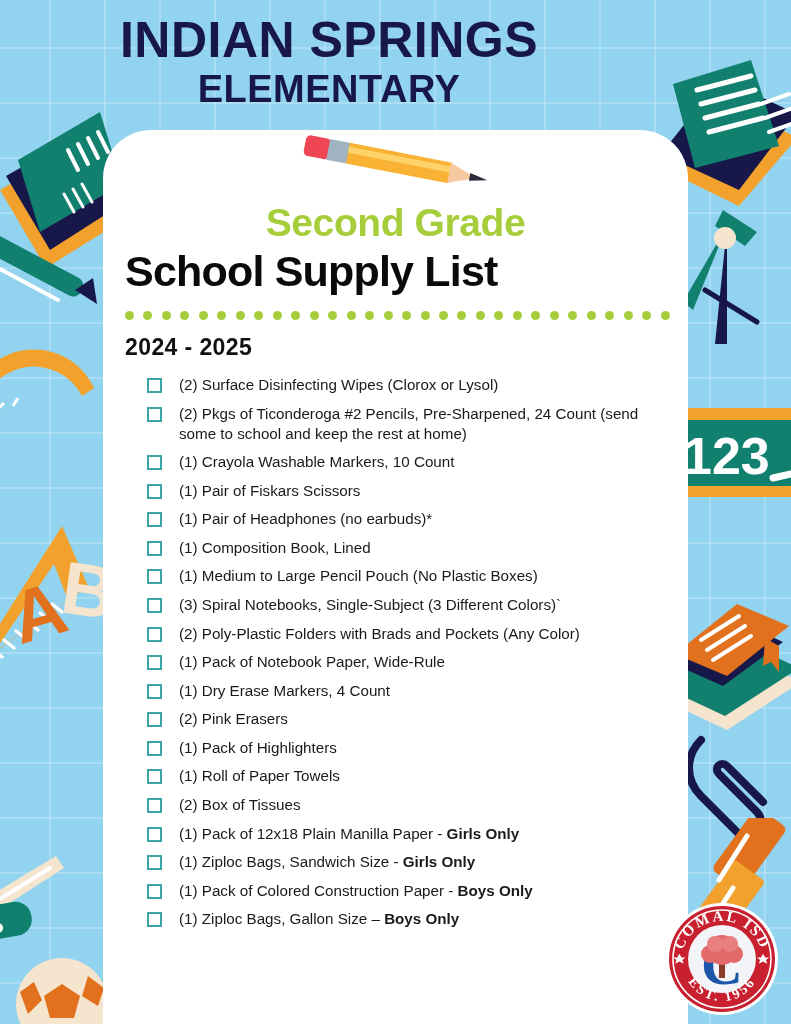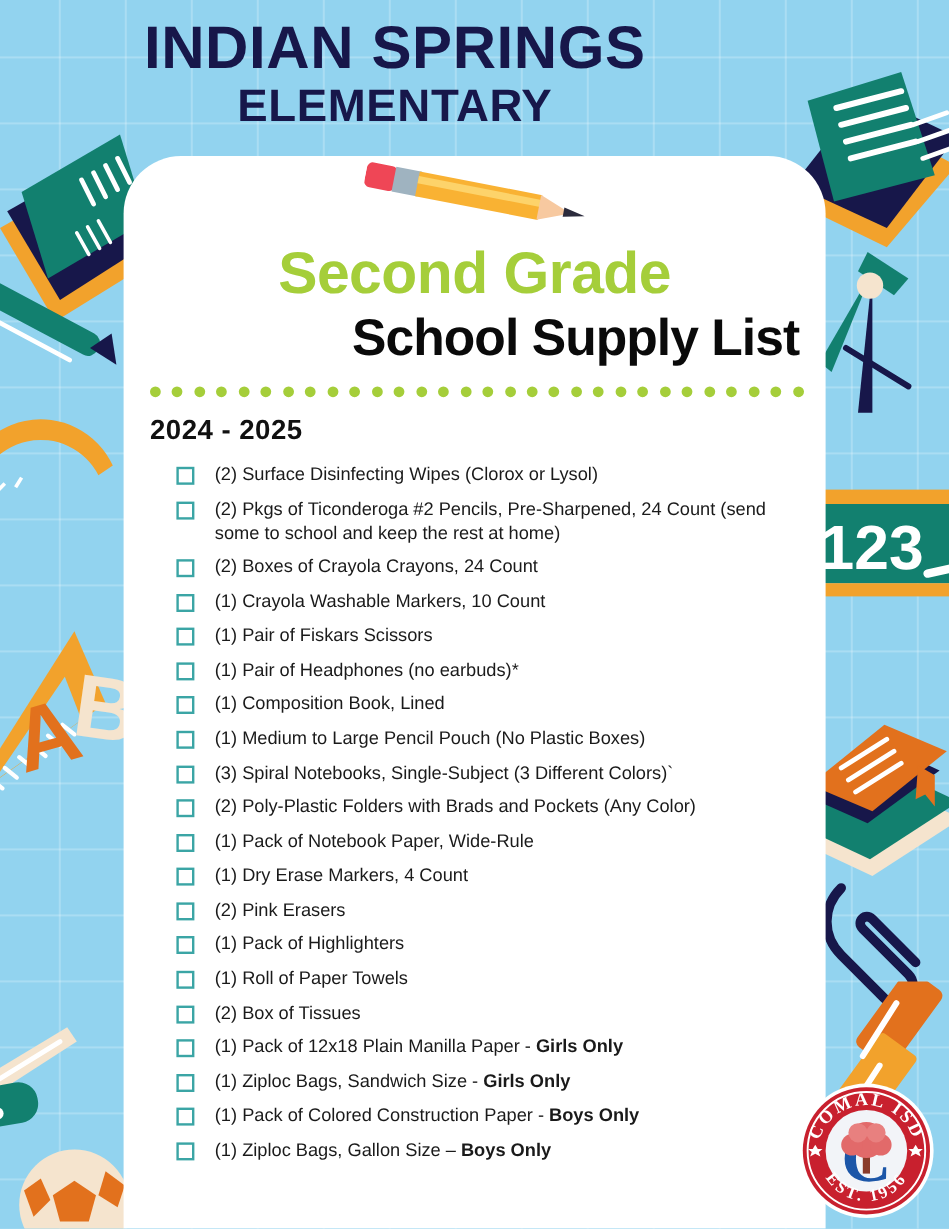--- a/index.html
+++ b/index.html
@@ -84,28 +84,28 @@
     top: 6px;
     transform: translateX(-50%) rotate(11deg);
     width: 186px;
     height: 25px;
   }
 
   .grade-title {
     text-align: center;
     font-family: "Liberation Sans", sans-serif;
     font-weight: bold;
-    font-size: 49px;
+    font-size: 39px;
     color: #a5ce3a;
     letter-spacing: -0.4px;
     line-height: 1.1;
     margin-top: -4px;
   }
   .list-title {
-    text-align: right;
+    text-align: left;
     font-family: "Liberation Sans", sans-serif;
     font-weight: bold;
     font-size: 43px;
     color: #0a0a0a;
     letter-spacing: -0.8px;
     line-height: 1.12;
     margin-top: 2px;
   }
 
   .dot-divider {
@@ -371,24 +371,20 @@
     <div class="school-year">2024 - 2025</div>
 
     <div class="supply-list" id="supply-list">
         <div class="supply-row">
           <div class="checkbox"></div>
           <div class="item-text">(2) Surface Disinfecting Wipes (Clorox or Lysol)</div>
         </div>
         <div class="supply-row">
           <div class="checkbox"></div>
           <div class="item-text">(2) Pkgs of Ticonderoga #2 Pencils, Pre-Sharpened, 24 Count (send some to school and keep the rest at home)</div>
-        </div>
-        <div class="supply-row">
-          <div class="checkbox"></div>
-          <div class="item-text">(2) Boxes of Crayola Crayons, 24 Count</div>
         </div>
         <div class="supply-row">
           <div class="checkbox"></div>
           <div class="item-text">(1) Crayola Washable Markers, 10 Count</div>
         </div>
         <div class="supply-row">
           <div class="checkbox"></div>
           <div class="item-text">(1) Pair of Fiskars Scissors</div>
         </div>
         <div class="supply-row">

